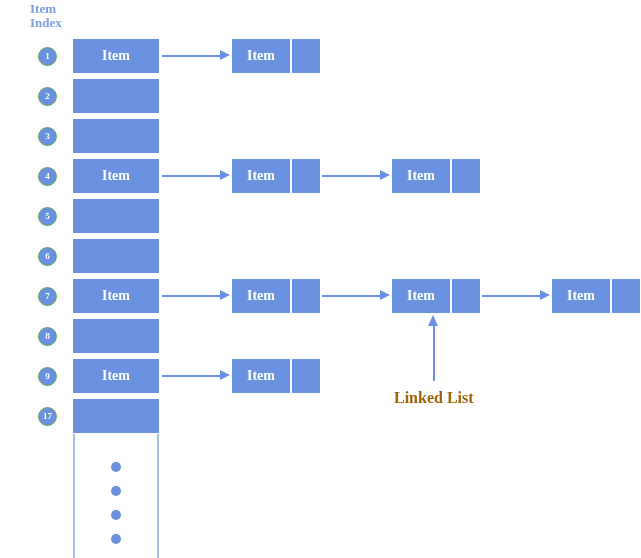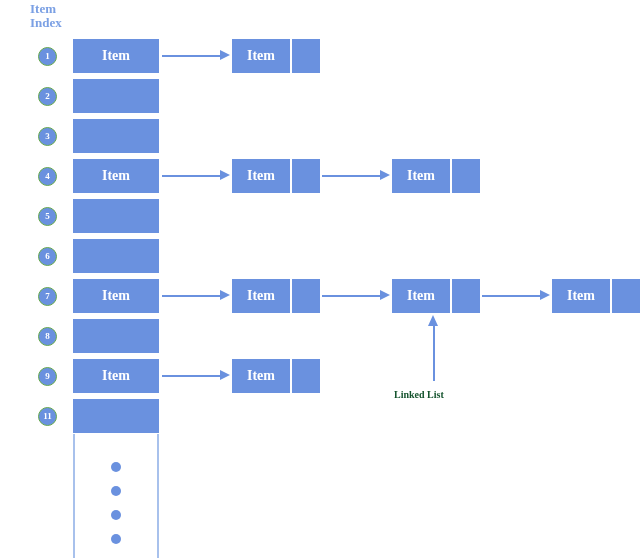--- a/index.html
+++ b/index.html
@@ -141,23 +141,23 @@
     left: 0;
     width: 0;
     height: 0;
     border-left: 5.5px solid transparent;
     border-right: 5.5px solid transparent;
     border-bottom: 11px solid #6a91df;
   }
   .callout-label {
     position: absolute;
     font-family: "Liberation Serif", serif;
-    font-size: 10px;
-    font-weight: bold;
-    color: #14532d;
+    font-size: 16px;
+    font-weight: bold;
+    color: #a16207;
     white-space: nowrap;
   }
   
   .continuation {
     position: absolute;
     left: 73px;
     top: 434px;
     width: 86px;
     height: 124px;
     border-left: 2px solid #a8c1ec;
@@ -184,21 +184,21 @@
 
   <div class="index-circle" style="top:47px;">1</div>
   <div class="index-circle" style="top:87px;">2</div>
   <div class="index-circle" style="top:127px;">3</div>
   <div class="index-circle" style="top:167px;">4</div>
   <div class="index-circle" style="top:207px;">5</div>
   <div class="index-circle" style="top:247px;">6</div>
   <div class="index-circle" style="top:287px;">7</div>
   <div class="index-circle" style="top:327px;">8</div>
   <div class="index-circle" style="top:367px;">9</div>
-  <div class="index-circle" style="top:407px;">11</div>
+  <div class="index-circle" style="top:407px;">17</div>
 
   <div class="bucket" style="top:39px;">
     <span class="bucket-label">Item</span>
   </div>
   <div class="bucket" style="top:79px;">
     <span class="bucket-label"></span>
   </div>
   <div class="bucket" style="top:119px;">
     <span class="bucket-label"></span>
   </div>

